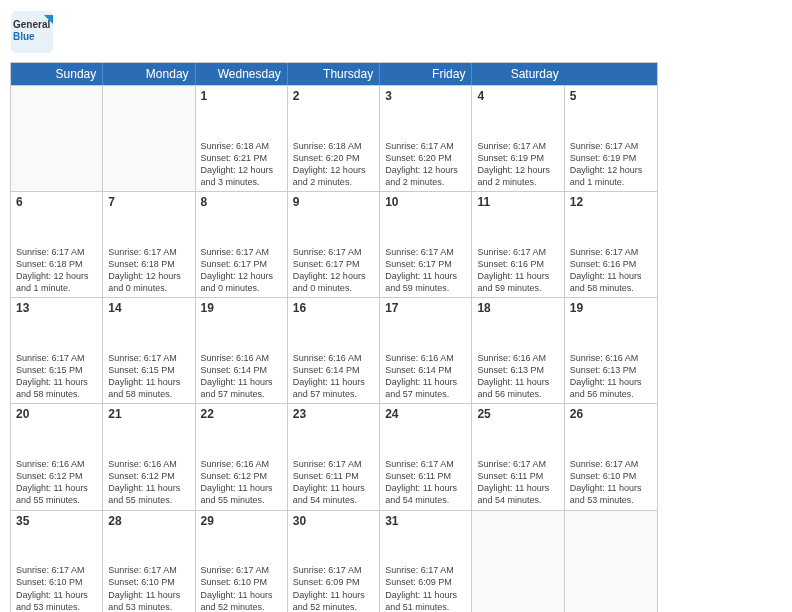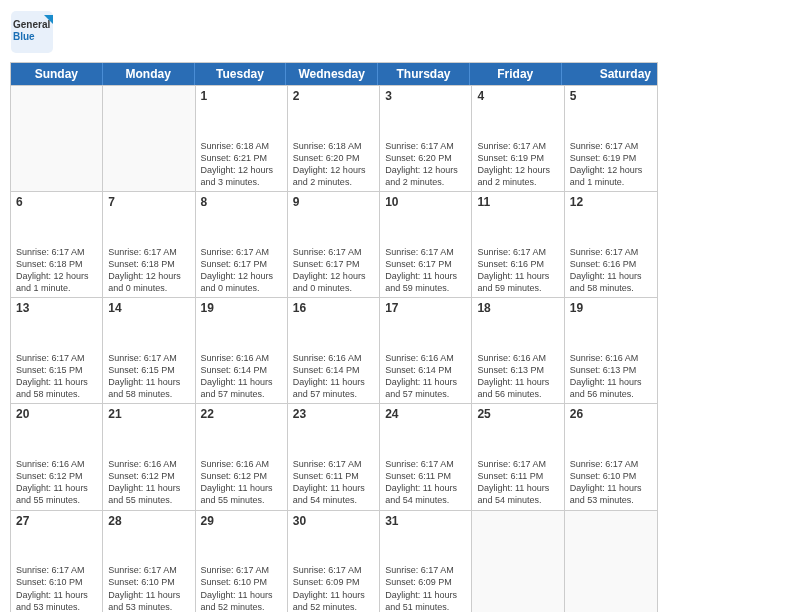--- a/index.html
+++ b/index.html
@@ -47,23 +47,23 @@
       border: 1px solid #ccc;
     }
     .cal-header {
       display: grid;
       grid-template-columns: repeat(7, 1fr);
       background: #2a6db5;
     }
     .cal-header-cell {
       color: #fff;
       font-size: 12px;
-      font-weight: bold;
+      font-weight: normal;
       padding: 4px 6px;
-      text-align: center;
+      text-align: right;
       border-right: 1px solid #4a8dd5;
     }
     .cal-header-cell:last-child { border-right: none; margin-left: 32px; }
     .cal-body {
       flex: 1;
       display: flex;
       flex-direction: column;
     }
     .cal-row {
       display: grid;
@@ -112,21 +112,20 @@
     <div class="title-block">
       <div class="month-title"></div>
       <div class="subtitle"></div>
     </div>
   </div>
 
   <div class="calendar">
     <div class="cal-header">
     <div class="cal-header-cell">Sunday</div>
         <div class="cal-header-cell">Monday</div>
-        <div class="cal-header-cell">Tuesday</div>
         <div class="cal-header-cell">Wednesday</div>
         <div class="cal-header-cell">Thursday</div>
         <div class="cal-header-cell">Friday</div>
         <div class="cal-header-cell">Saturday</div>
       </div>
     <div class="cal-body">
     <div class="cal-row">
           <div class="cal-cell empty"></div>
           <div class="cal-cell empty"></div>
           <div class="cal-cell">
@@ -235,21 +234,21 @@
             <span class="day-num">25</span>
             <div class="cell-text">Sunrise: 6:17 AM<br>Sunset: 6:11 PM<br>Daylight: 11 hours and 54 minutes.</div>
           </div>
           <div class="cal-cell">
             <span class="day-num">26</span>
             <div class="cell-text">Sunrise: 6:17 AM<br>Sunset: 6:10 PM<br>Daylight: 11 hours and 53 minutes.</div>
           </div>
         </div>
         <div class="cal-row">
           <div class="cal-cell">
-            <span class="day-num">27</span>
+            <span class="day-num">35</span>
             <div class="cell-text">Sunrise: 6:17 AM<br>Sunset: 6:10 PM<br>Daylight: 11 hours and 53 minutes.</div>
           </div>
           <div class="cal-cell">
             <span class="day-num">28</span>
             <div class="cell-text">Sunrise: 6:17 AM<br>Sunset: 6:10 PM<br>Daylight: 11 hours and 53 minutes.</div>
           </div>
           <div class="cal-cell">
             <span class="day-num">29</span>
             <div class="cell-text">Sunrise: 6:17 AM<br>Sunset: 6:10 PM<br>Daylight: 11 hours and 52 minutes.</div>
           </div>

